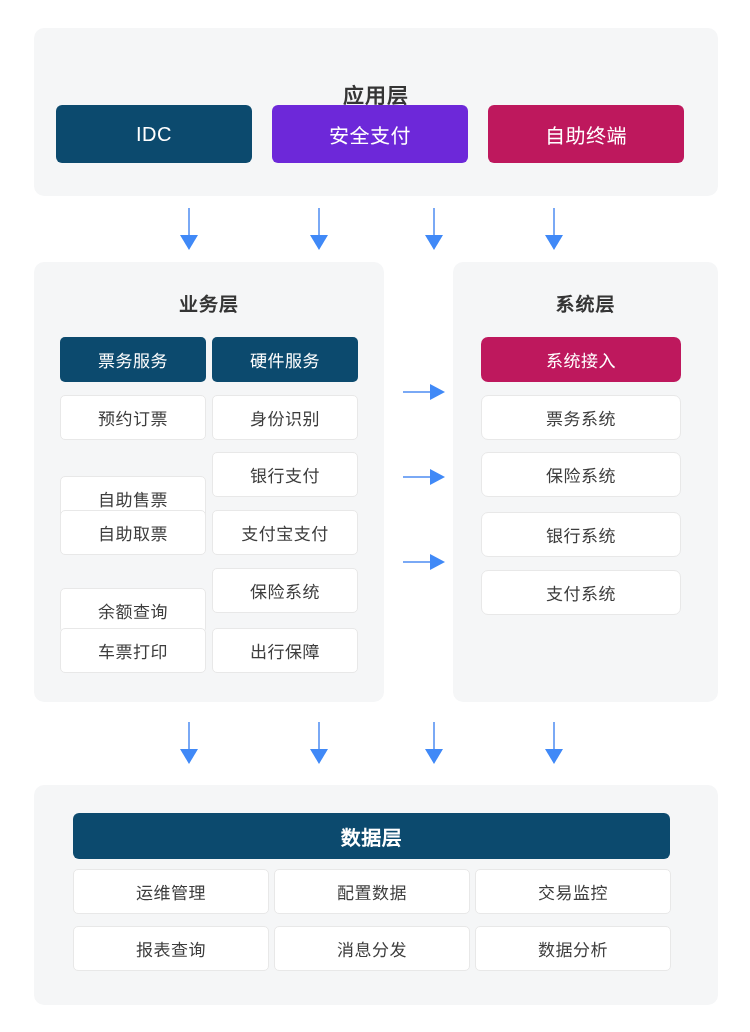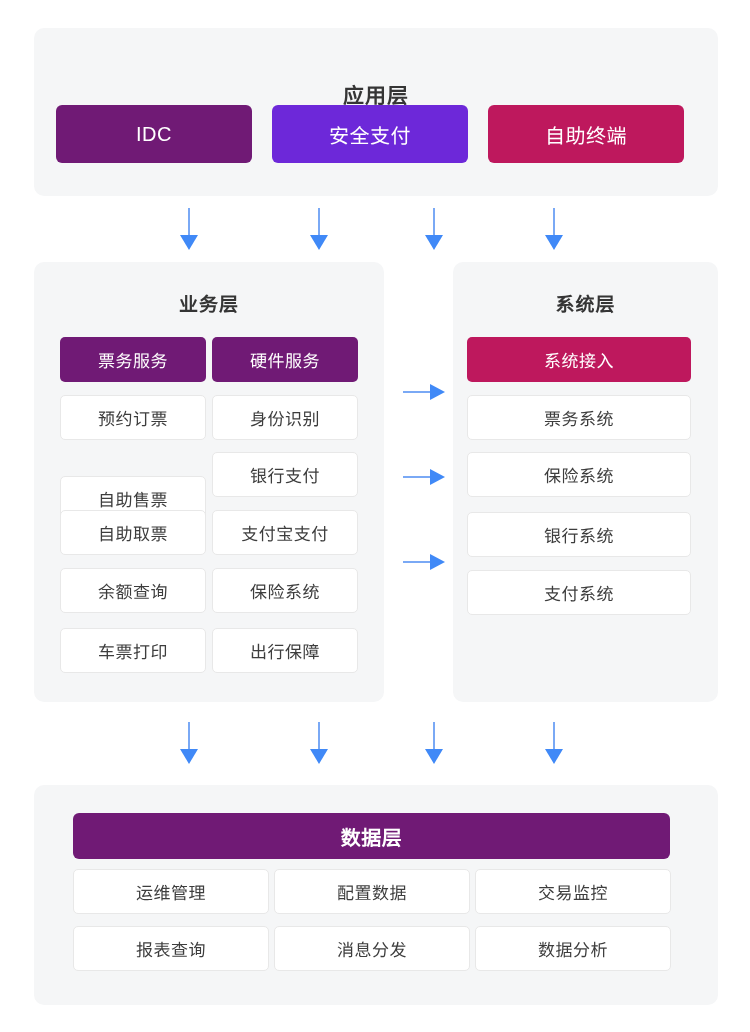--- a/index.html
+++ b/index.html
@@ -62,21 +62,21 @@
     color: #3d3d3d;
     background: #ffffff;
     border: 1px solid #e8e8e8;
     letter-spacing: 0.5px;
     user-select: none;
   }
   .box.solid {
     border: none;
     color: #ffffff;
   }
-  .box.blue   { background: #701a75; }
+  .box.blue   { background: #0c4a6e; }
   .box.orange { background: #6d28d9; }
   .box.green  { background: #be185d; }
 
   
   .app-chip {
     top: 105px;
     height: 58px;
     width: 196px;
     border-radius: 6px;
     font-size: 20px;
@@ -89,24 +89,25 @@
   .biz-box {
     height: 45px;
     width: 146px;
     font-size: 17px;
   }
   .biz-col-0 { left: 60px;  }
   .biz-col-1 { left: 212px; }
 
   
   .sys-box {
-    left: 467px;
+    left: 481px;
     height: 45px;
-    width: 224px;
+    width: 200px;
     font-size: 17px;
+    border-radius: 7px;
   }
 
   
   #data-title-bar {
     left: 73px;
     top: 813px;
     width: 597px;
     height: 46px;
     border-radius: 6px;
     font-size: 20px;
@@ -171,21 +172,21 @@
   <div class="panel" id="biz-panel">
     <div class="panel-title">业务层</div>
   </div>
 
   <div class="box solid blue biz-box biz-col-0" style="top:337px;">票务服务</div>
   <div class="box solid blue biz-box biz-col-1" style="top:337px;">硬件服务</div>
 
   <div class="box biz-box biz-col-0" style="top:395px;">预约订票</div>
   <div class="box biz-box biz-col-0" style="top:476px;">自助售票</div>
   <div class="box biz-box biz-col-0" style="top:510px;">自助取票</div>
-  <div class="box biz-box biz-col-0" style="top:568px;">余额查询</div>
+  <div class="box biz-box biz-col-0" style="top:588px;">余额查询</div>
   <div class="box biz-box biz-col-0" style="top:628px;font-family:Liberation Mono, monospace;">车票打印</div>
 
   <div class="box biz-box biz-col-1" style="top:395px;">身份识别</div>
   <div class="box biz-box biz-col-1" style="top:452px;">银行支付</div>
   <div class="box biz-box biz-col-1" style="top:510px;">支付宝支付</div>
   <div class="box biz-box biz-col-1" style="top:568px;">保险系统</div>
   <div class="box biz-box biz-col-1" style="top:628px;">出行保障</div>
 
   <div class="arrow" style="left:403px; top:382px;">
     <svg width="44" height="20" viewBox="0 0 44 20" aria-hidden="true">

